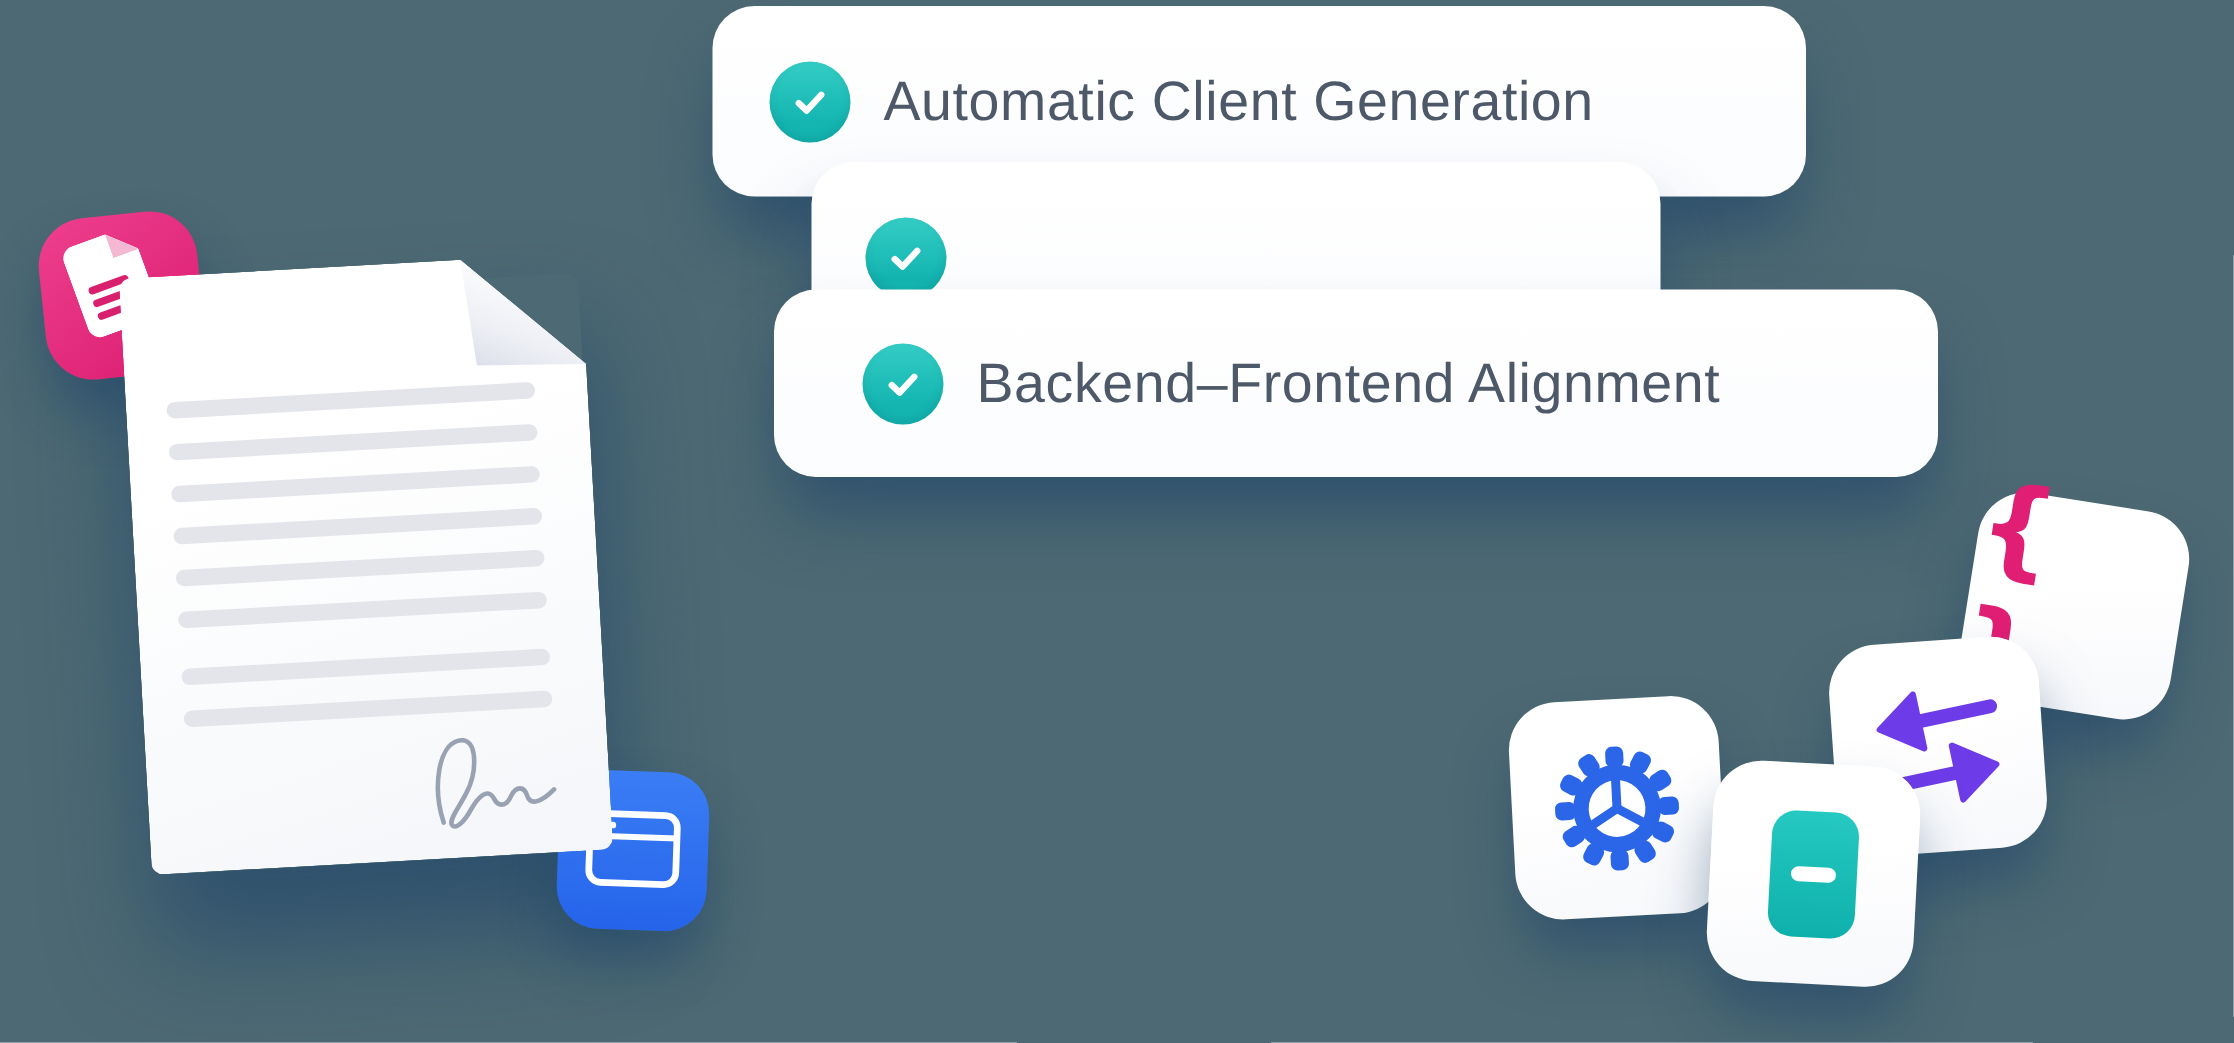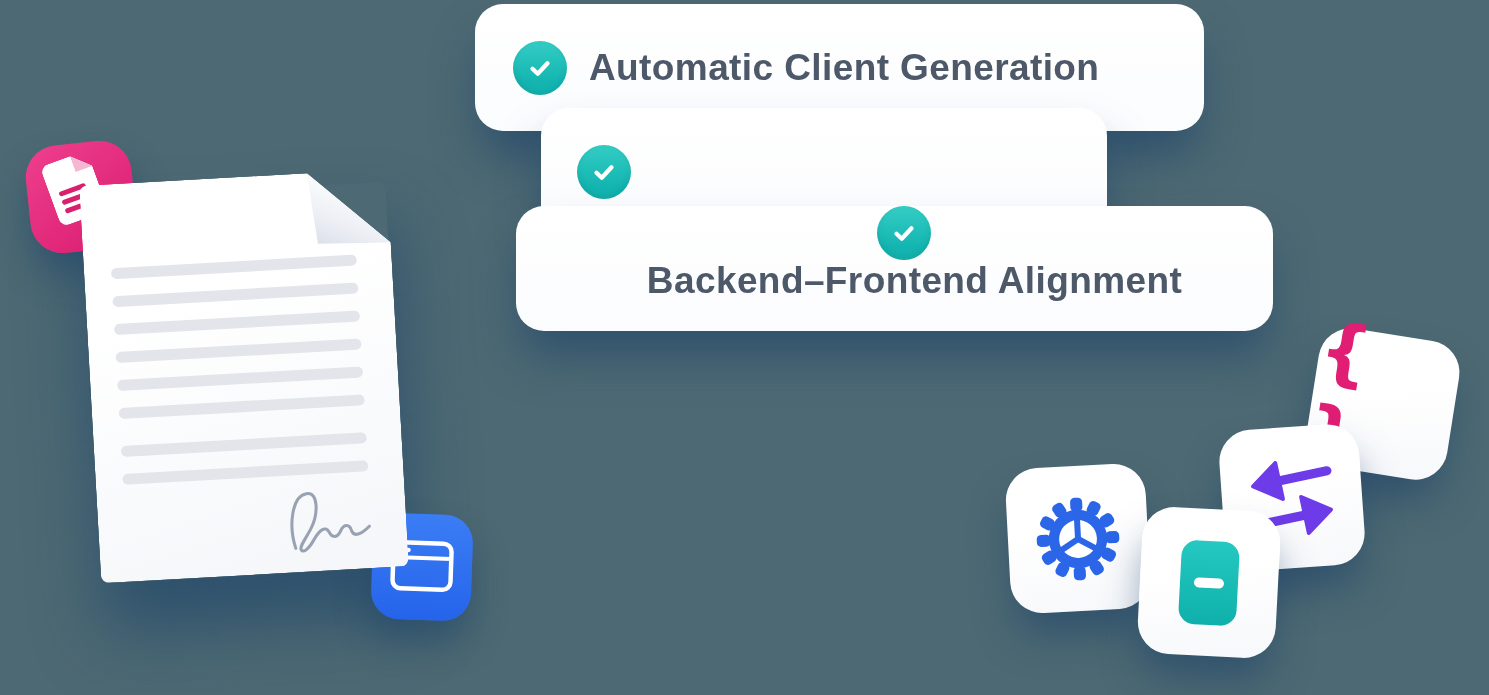--- a/index.html
+++ b/index.html
@@ -13,35 +13,35 @@
 
   
   .banner{
     position:absolute;
     display:flex;align-items:center;
     background:linear-gradient(180deg,#ffffff 0%,#fbfcfe 100%);
     border-radius:28px;
     box-shadow:0 30px 45px -6px rgba(21,62,104,0.55);
   }
   .banner .label{
-    font-size:37px;font-weight:700;color:#4d5869;letter-spacing:.4px;
+    font-size:37px;font-weight:400;color:#4d5869;letter-spacing:.4px;
     white-space:nowrap;
   }
   .check{
     flex:0 0 auto;border-radius:50%;
     width:54px;height:54px;
     background:linear-gradient(180deg,#34cdc5 0%,#14b5b1 75%);
     display:flex;align-items:center;justify-content:center;
     margin-right:22px;
     box-shadow:inset 0 -3px 6px rgba(0,90,90,0.15);
   }
   .check svg{width:30px;height:30px;}
   .b1{left:475px;top:4px;width:691px;height:127px;z-index:11;padding-left:38px;}
   .b2{left:541px;top:108px;width:530px;height:128px;z-index:12;padding-left:36px;}
-  .b3{left:516px;top:206px;width:717px;height:125px;z-index:13;padding-left:40px;flex-direction:column;}
+  .b3{left:516px;top:193px;width:717px;height:125px;z-index:13;padding-left:59px;}
   .b4{left:537px;top:300px;width:555px;height:131px;z-index:14;padding-left:42px;}
 
   
   .sticker{
     position:absolute;border-radius:28px;
     box-shadow:0 22px 35px rgba(21,62,104,0.45);
   }
   .sticker-pink{
     left:28px;top:143px;width:106px;height:108px;z-index:1;
     background:linear-gradient(145deg,#ee3f8d 0%,#da1b6f 100%);

